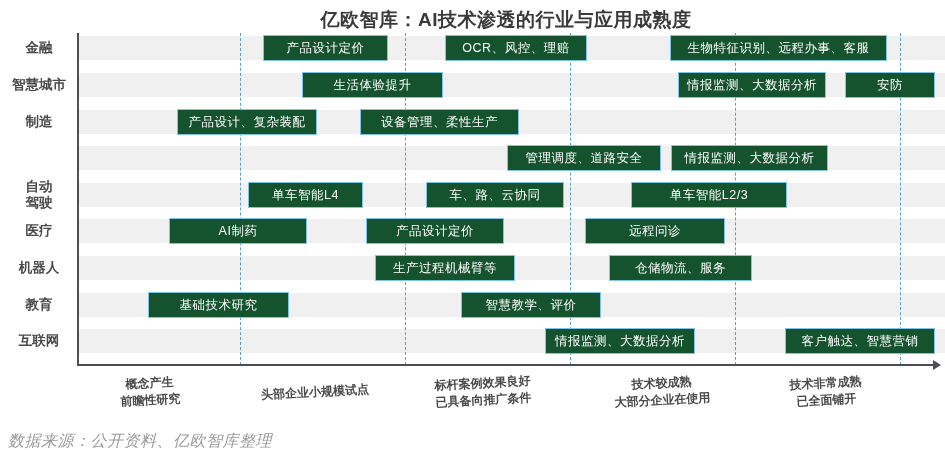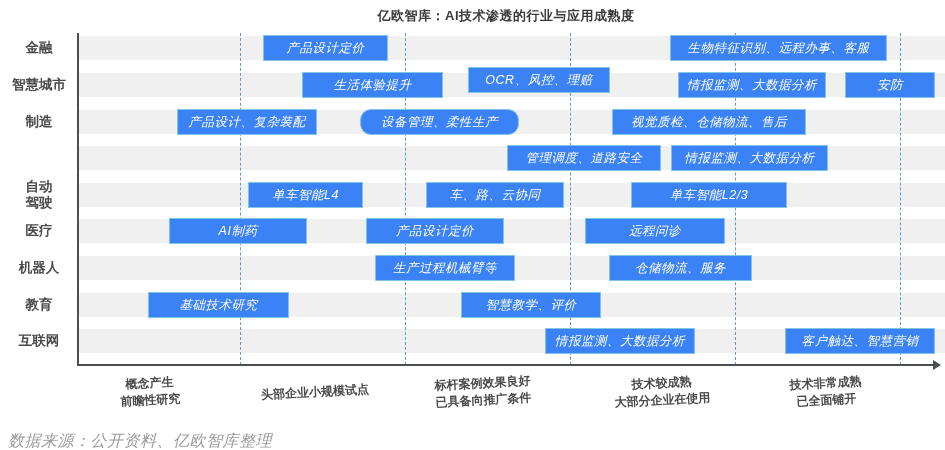--- a/index.html
+++ b/index.html
@@ -1,58 +1,57 @@
 <!DOCTYPE html>
 <html><head>
 <meta charset="utf-8">
 <style>
   html,body{margin:0;padding:0;background:#fff;}
   .canvas{position:relative;width:945px;height:450px;background:#ffffff;
     font-family:"Liberation Sans","DejaVu Sans",sans-serif;overflow:hidden;}
   .title{position:absolute;left:77px;right:10px;top:7px;text-align:center;
-    font-size:13px;font-weight:bold;color:#3a3a3a;letter-spacing:0.5px;}
+    font-size:19px;font-weight:bold;color:#3a3a3a;letter-spacing:0.5px;}
   #plot{position:absolute;left:0;top:0;width:945px;height:355px;padding-left:12px;}
   .stripe{position:absolute;background:#f0f0f0;z-index:0;}
   .ylabel{position:absolute;display:flex;align-items:center;justify-content:center;
     font-weight:bold;font-size:13.5px;color:#4a4a4a;white-space:pre-line;
     text-align:center;line-height:1.15;z-index:2;}
-  .box{position:absolute;background:#3b82f6;border:1px solid #7fc5e6;box-sizing:border-box;
+  .box{position:absolute;background:#14532d;border:1px solid #7fc5e6;box-sizing:border-box;
     color:#ffffff;font-size:12.5px;display:flex;align-items:center;justify-content:center;
-    white-space:nowrap;overflow:hidden;z-index:2;letter-spacing:0.5px;font-style:italic;}
+    white-space:nowrap;overflow:hidden;z-index:2;letter-spacing:0.5px;}
   .dash{position:absolute;width:0;border-left:1px dashed #5d9ec9;z-index:1;}
   .axis{position:absolute;background:#4b4e52;z-index:3;}
   .arrow{position:absolute;width:0;height:0;border-left:8px solid #4b4e52;
     border-top:5px solid transparent;border-bottom:5px solid transparent;z-index:3;}
   .xlabel{position:absolute;display:flex;align-items:center;justify-content:center;
     font-weight:bold;font-size:12px;color:#4a4a4a;white-space:pre-line;text-align:center;
     line-height:1.4;transform:rotate(-3deg);z-index:2;}
   .footnote{position:absolute;left:8px;top:431px;font-size:16px;font-style:italic;
     color:#9b9b9b;letter-spacing:0.5px;}
 </style>
 </head>
 <body>
 
 <div class="canvas">
   <div class="title">亿欧智库：AI技术渗透的行业与应用成熟度</div>
   <div id="plot">
       <div class="stripe" style="left: 78px; top: 36px; width: 867px; height: 24px;"></div>
       <div class="ylabel" style="left: 0px; top: 33px; width: 78px; height: 30px;">金融</div>
       <div class="box" style="left: 263px; top: 35px; width: 125px; height: 26px;">产品设计定价</div>
-      <div class="box" style="left: 468px; top: 35px; width: 142px; height: 26px; margin-top: 32px;">OCR、风控、理赔</div>
+      <div class="box" style="left: 445px; top: 35px; width: 142px; height: 26px;">OCR、风控、理赔</div>
       <div class="box" style="left: 670px; top: 35px; width: 217px; height: 26px;">生物特征识别、远程办事、客服</div>
       <div class="stripe" style="left: 78px; top: 73px; width: 867px; height: 24px;"></div>
       <div class="ylabel" style="left: 0px; top: 70px; width: 78px; height: 30px;">智慧城市</div>
       <div class="box" style="left: 302px; top: 72px; width: 141px; height: 26px;">生活体验提升</div>
       <div class="box" style="left: 678px; top: 72px; width: 148px; height: 26px;">情报监测、大数据分析</div>
       <div class="box" style="left: 845px; top: 72px; width: 90px; height: 26px;">安防</div>
       <div class="stripe" style="left: 78px; top: 110px; width: 867px; height: 24px;"></div>
       <div class="ylabel" style="left: 0px; top: 107px; width: 78px; height: 30px; text-align: right;">制造</div>
       <div class="box" style="left: 177px; top: 109px; width: 140px; height: 26px;">产品设计、复杂装配</div>
-      <div class="box" style="left: 360px; top: 109px; width: 159px; height: 26px; border-radius: 11px;">设备管理、柔性生产</div>
-      <div class="box" style="left: 612px; top: 109px; width: 194px; height: 26px;">视觉质检、仓储物流、售后</div>
+      <div class="box" style="left: 360px; top: 109px; width: 159px; height: 26px;">设备管理、柔性生产</div>
       <div class="stripe" style="left: 78px; top: 146px; width: 867px; height: 24px;"></div>
       <div class="box" style="left: 507px; top: 145px; width: 154px; height: 26px;">管理调度、道路安全</div>
       <div class="box" style="left: 671px; top: 145px; width: 157px; height: 26px;">情报监测、大数据分析</div>
       <div class="stripe" style="left: 78px; top: 183px; width: 867px; height: 24px;"></div>
       <div class="ylabel" style="left: 0px; top: 180px; width: 78px; height: 30px;">自动
 驾驶</div>
       <div class="box" style="left: 248px; top: 182px; width: 115px; height: 26px;">单车智能L4</div>
       <div class="box" style="left: 426px; top: 182px; width: 138px; height: 26px;">车、路、云协同</div>
       <div class="box" style="left: 631px; top: 182px; width: 156px; height: 26px;">单车智能L2/3</div>
       <div class="stripe" style="left: 78px; top: 219px; width: 867px; height: 24px;"></div>

